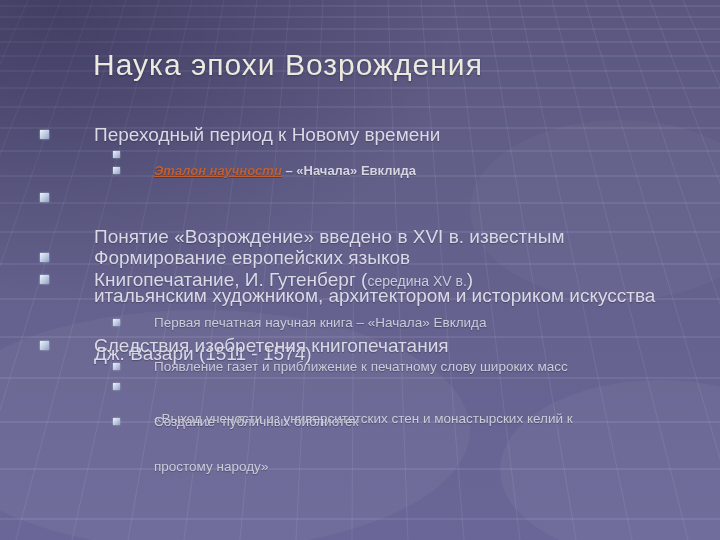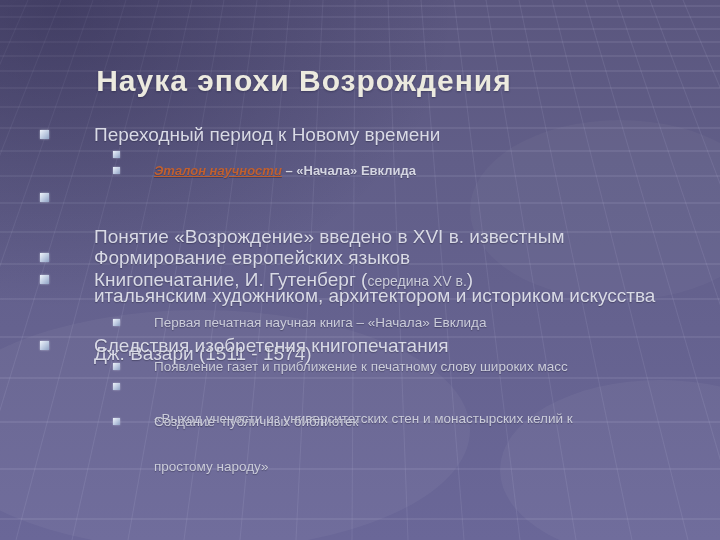--- a/index.html
+++ b/index.html
@@ -3,22 +3,22 @@
 <meta charset="utf-8">
 <style>
   html,body{margin:0;padding:0;background:#2a2840;}
   .slide{
     position:relative;width:720px;height:540px;overflow:hidden;
     font-family:"Liberation Sans",sans-serif;
     background:#656290;
   }
   .bg{position:absolute;left:0;top:0;width:720px;height:540px;display:block;}
   .title{
-    position:absolute;top:48px;left:0;width:576px;margin:16px;
-    text-align:center;font-size:30px;font-weight:bold;letter-spacing:1px;
+    position:absolute;top:48px;left:0;width:576px;margin:0;
+    text-align:center;font-size:30px;font-weight:normal;letter-spacing:1px;
     color:#eceadf;text-shadow:0 1px 2px rgba(30,30,60,0.45);
   }
   .row{position:absolute;left:0;width:720px;padding-left:24px;}
   .sq{
     position:absolute;left:40px;top:5px;width:9px;height:9px;
     background:linear-gradient(135deg,#eef3fa 0%,#bcc9e0 55%,#8fa2c4 100%);
     box-shadow:0 0 2px rgba(240,245,255,0.55);
   }
   .row.sub .sq{left:113px;top:4px;width:7px;height:7px;}
   .txt{

